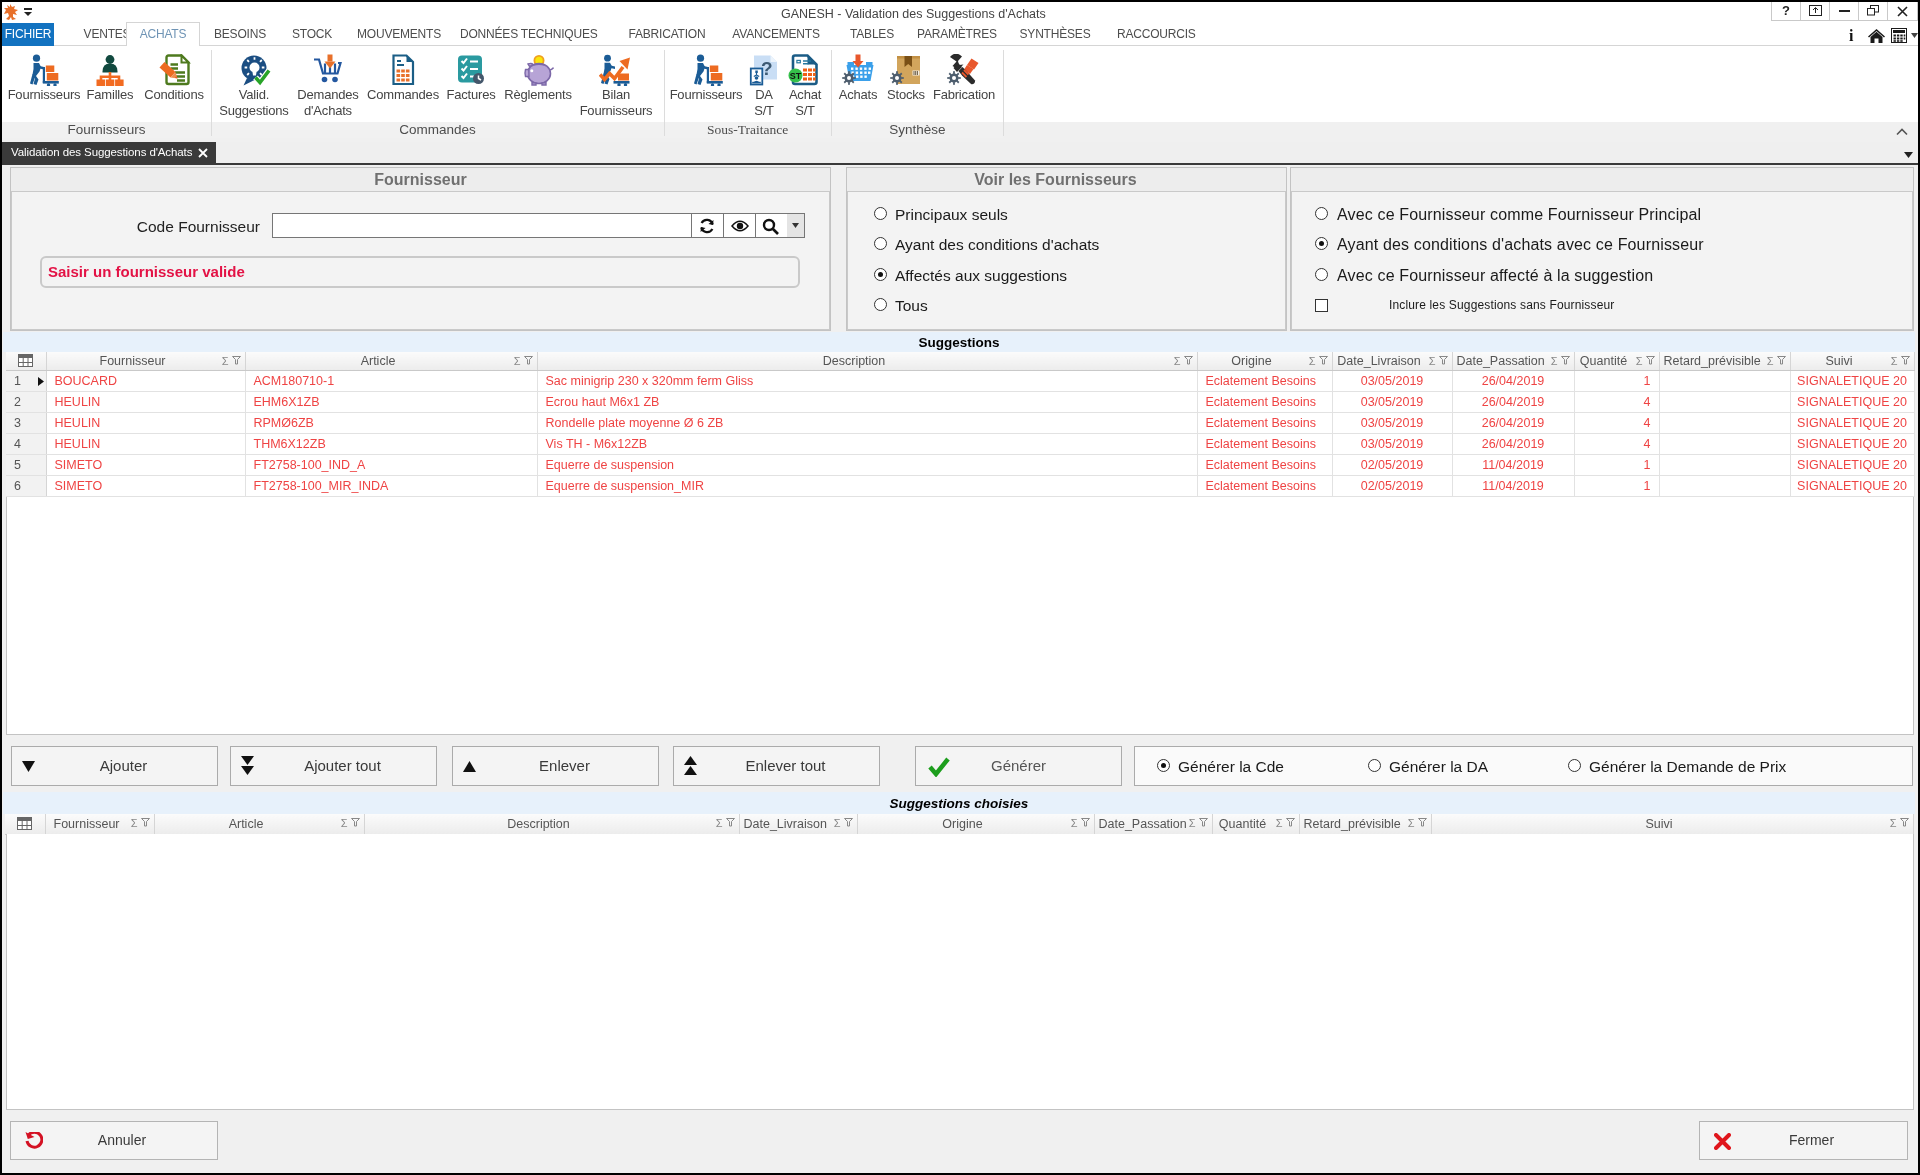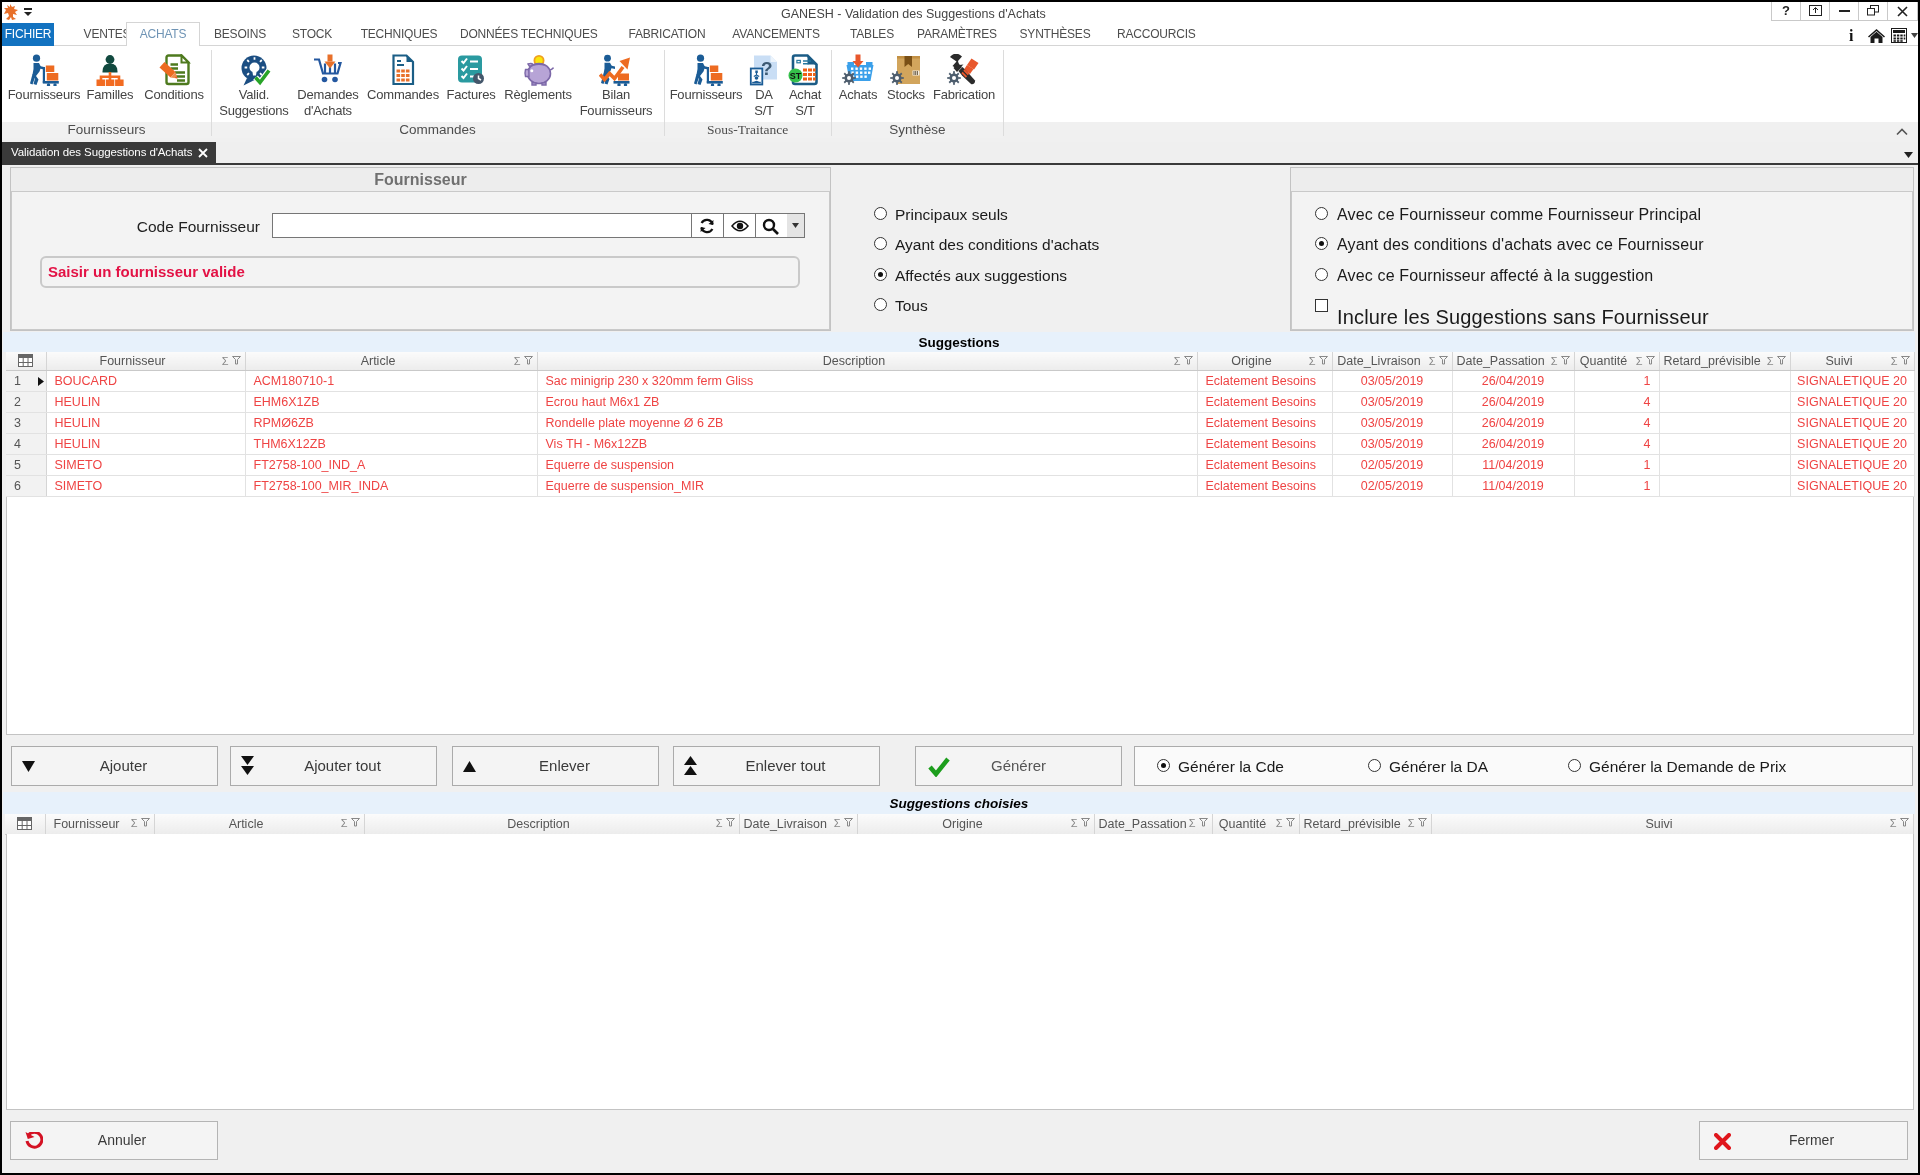--- a/index.html
+++ b/index.html
@@ -80,21 +80,21 @@
           <path d="M1 1 L10 10 M10 1 L1 10" stroke="#222" stroke-width="1.6"></path>
         </svg></div>
   </div>
 
   <div class="abs" id="tabrow"></div>
   <div class="abs mtab" id="fichier">FICHIER</div>
   <div class="abs mtab" style="left:60px;width:62px;top:23px;margin-left:16px;">VENTES</div>
   <div class="abs mtab" id="achatstab" style="top:22px;">ACHATS</div>
   <div class="abs mtab" style="left:209px;width:62px;top:23px;">BESOINS</div>
   <div class="abs mtab" style="left:283px;width:58px;top:23px;">STOCK</div>
-  <div class="abs mtab" style="left:355px;width:88px;top:23px;">TECHNIQUES</div>
+  <div class="abs mtab" style="left:355px;width:88px;top:23px;">MOUVEMENTS</div>
   <div class="abs mtab" style="left:460px;width:136px;top:23px;text-align:right;">DONNÉES TECHNIQUES</div>
   <div class="abs mtab" style="left:625px;width:84px;top:23px;">FABRICATION</div>
   <div class="abs mtab" style="left:731px;width:90px;top:23px;">AVANCEMENTS</div>
   <div class="abs mtab" style="left:845px;width:54px;top:23px;">TABLES</div>
   <div class="abs mtab" style="left:917px;width:76px;top:23px;">PARAMÈTRES</div>
   <div class="abs mtab" style="left:1017px;width:76px;top:23px;">SYNTHÈSES</div>
   <div class="abs mtab" style="left:1117px;width:78px;top:23px;">RACCOURCIS</div>
   <div class="abs" style="left:1849px;top:27px;width:10px;height:16px;font-weight:bold;font-size:16px;font-family:'Liberation Serif',serif;color:#111;">i</div>
   <svg class="abs" style="left:1868px;top:29px" width="17" height="14" viewBox="0 0 17 14">
       <path d="M8.5 0 L0 7.5 L1 8.5 L8.5 2 L16 8.5 L17 7.5 Z" fill="#1a1a1a"></path>
@@ -350,20 +350,24 @@
         <path d="M1 1 L9 9 M9 1 L1 9" stroke="#fff" stroke-width="1.8"></path>
       </svg></div>
   <svg class="abs" style="left:1904px;top:152px" width="9" height="6" viewBox="0 0 9 6">
       <path d="M0 0 L9 0 L4.5 6 Z" fill="#222"></path>
     </svg>
 
   <div class="abs gbox" style="left:10px;width:821px;">
     <div class="gboxhdr">Fournisseur</div>
     <div class="gboxbody"></div>
   </div>
+  <div class="abs gbox" style="left:846px;width:441px;">
+    <div class="gboxhdr" style="position:relative;left:-11px;">Voir les Fournisseurs</div>
+    <div class="gboxbody"></div>
+  </div>
   <div class="abs gbox" style="left:1290px;width:624px;">
     <div class="gboxbody"></div>
   </div>
 
   <div class="abs" style="left:0px;top:218px;width:260px;text-align:right;font-size:15.5px;color:#222;">Code Fournisseur</div>
   <div class="abs" style="left:272px;top:213px;width:420px;height:25px;background:#fff;border:1px solid #767676;"></div>
   <div class="abs" style="left:692px;top:213px;width:32px;height:25px;background:#fff;border:1px solid #767676;border-left:none;">
     <svg width="16" height="16" style="margin:4px 0 0 7px" viewBox="0 0 16 16">
         <path d="M13.7 6.5 A6 6 0 0 0 2.6 5 M2.3 9.5 A6 6 0 0 0 13.4 11" fill="none" stroke="#111" stroke-width="2.2"></path>
         <path d="M14.5 2 L14 7 L9.5 6 Z" fill="#111"></path>
@@ -397,21 +401,21 @@
   <div class="abs radio" style="left:874px;top:298px;"></div>
   <div class="abs rtext" style="left:895px;top:297px;">Tous</div>
 
   <div class="abs radio" style="left:1315px;top:207px;"></div>
   <div class="abs rtext" style="left:1337px;top:206px;font-size:16px;letter-spacing:0.15px;">Avec ce Fournisseur comme Fournisseur Principal</div>
   <div class="abs radio sel" style="left:1315px;top:237px;"></div>
   <div class="abs rtext" style="left:1337px;top:236px;font-size:16px;letter-spacing:0.15px;">Ayant des conditions d'achats avec ce Fournisseur</div>
   <div class="abs radio" style="left:1315px;top:268px;"></div>
   <div class="abs rtext" style="left:1337px;top:267px;font-size:16px;letter-spacing:0.15px;">Avec ce Fournisseur affecté à la suggestion</div>
   <div class="abs checkbox" style="left:1315px;top:299px;"></div>
-  <div class="abs rtext" style="left:1337px;top:298px;font-size:20px;letter-spacing:0.15px;margin-top:8px;">Inclure les Suggestions sans Fournisseur</div>
+  <div class="abs rtext" style="left:1389px;top:298px;font-size:12px;letter-spacing:0.15px;">Inclure les Suggestions sans Fournisseur</div>
 
   <div class="abs bluestrip" style="top:332px;height:20px;line-height:21px;">Suggestions</div>
   <div class="abs" style="left:6px;top:352px;width:1908px;height:383px;background:#fff;border:1px solid #c3c3c3;border-top:none;">
   <table class="grid" style="width:1908px;margin-left:-1px;">
     <colgroup>
           <col style="width:40px">
           <col style="width:199px">
           <col style="width:292px">
           <col style="width:660px">
           <col style="width:135px">

